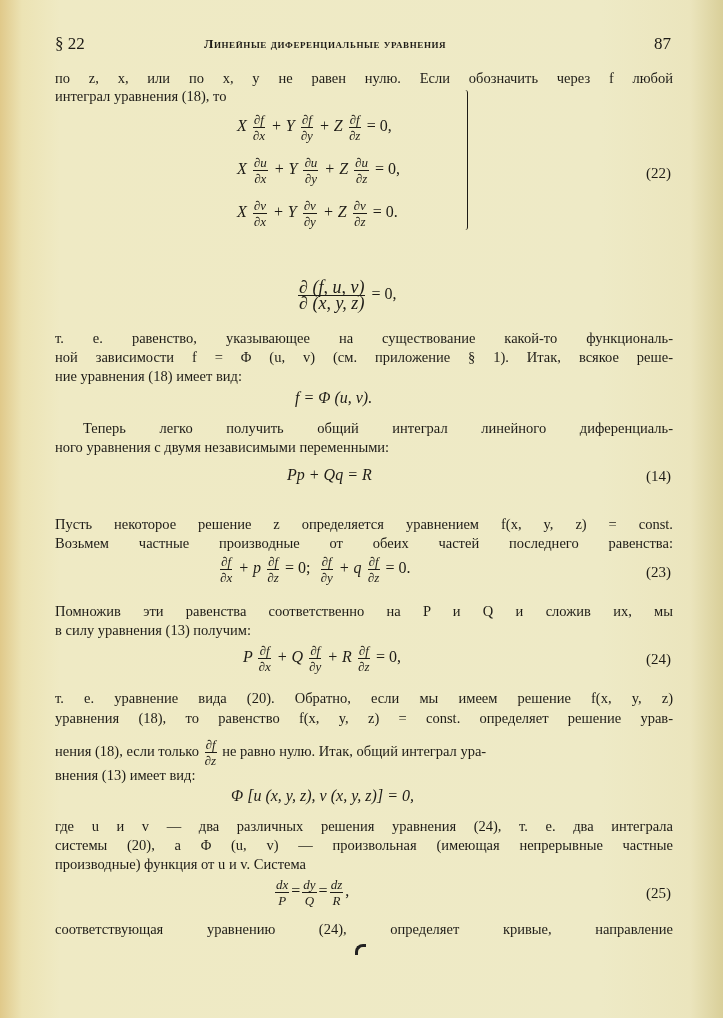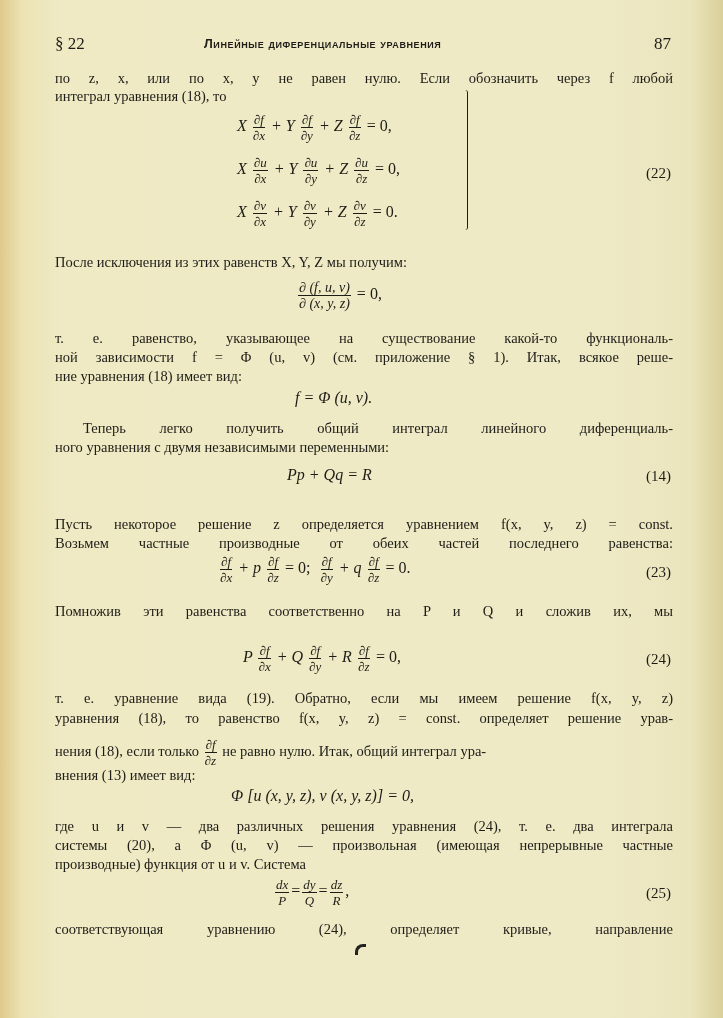--- a/index.html
+++ b/index.html
@@ -6,21 +6,21 @@
   body {
     width:723px; height:1018px; overflow:hidden;
     background: linear-gradient(90deg, #e0c98a 0px, #ece3b4 22px, #efeac4 60px, #eeeac6 600px, #ebe5bd 690px, #d9cf99 723px);
     font-family: "Liberation Serif", serif;
     color:#1e1c17;
     position:relative;
   }
   .page { position:absolute; left:0; top:0; width:723px; height:1018px; }
   .hdr { position:absolute; top:34px; left:55px; width:616px; height:22px; font-size:17px; }
   .hdr .sec { position:absolute; left:0; top:0; }
-  .hdr .title { position:absolute; left:149px; top:3px; font-size:12.5px; letter-spacing:0.6px; font-variant:small-caps; font-weight:bold; font-family:Liberation Sans, sans-serif; }
+  .hdr .title { position:absolute; left:149px; top:3px; font-size:12.5px; letter-spacing:0.6px; font-variant:small-caps; font-weight:bold; font-family:Liberation Serif, serif; }
   .hdr .pg { position:absolute; right:0; top:0; }
   .line { position:absolute; left:55px; width:618px; font-size:14.5px; white-space:nowrap; text-align:justify; text-align-last:justify; line-height:17px; }
   .line.last { text-align-last:left; }
   .line.indent { text-indent:28px; }
   .eq { position:absolute; font-size:16px; white-space:nowrap; font-style:italic; }
   .eqn { position:absolute; right:52px; font-size:15px; }
   .frac { display:inline-block; vertical-align:middle; text-align:center; font-size:13px; line-height:15px; margin:0 2px; }
   .frac .n { display:block; border-bottom:1px solid #1e1c17; padding:0 1px; }
   .frac .d { display:block; }
   .up { font-style:normal; }
@@ -64,24 +64,23 @@
     <span>X</span>
     <span class="frac"><span class="n">∂v</span><span class="d">∂x</span></span>
     <span>+ Y</span>
     <span class="frac"><span class="n">∂v</span><span class="d">∂y</span></span>
     <span>+ Z</span>
     <span class="frac"><span class="n">∂v</span><span class="d">∂z</span></span>
     <span class="up">= 0.</span>
   </div>
   <div class="eqn" style="top:165px">(22)</div>
 
-  <div class="line last" style="top:254px">После исключения из этих равенств X, Y, Z мы получим:</div>
 
   <div class="eq" style="left:296px; top:280px">
-    <span class="frac" style="font-size:14px"><span class="n">∂ (f, u, v)</span><span class="d">∂ (x, y, z)</span></span>
+    <span class="frac" style="font-size:18px"><span class="n">∂ (f, u, v)</span><span class="d">∂ (x, y, z)</span></span>
     <span class="up">= 0,</span>
   </div>
 
   <div class="line" style="top:330px">т. е. равенство, указывающее на существование какой-то функциональ-</div>
   <div class="line" style="top:349px">ной зависимости f = Φ (u, v) (см. приложение § 1). Итак, всякое реше-</div>
   <div class="line last" style="top:368px">ние уравнения (18) имеет вид:</div>
 
   <div class="eq" style="left:295px; top:389px">f = Φ (u, v).</div>
 
   <div class="line last" style="top:439px">ного уравнения с двумя независимыми переменными:</div>
@@ -99,33 +98,34 @@
     <span class="frac"><span class="n">∂f</span><span class="d">∂z</span></span>
     <span class="up">= 0;</span>&nbsp;
     <span class="frac"><span class="n">∂f</span><span class="d">∂y</span></span>
     <span>+ q</span>
     <span class="frac"><span class="n">∂f</span><span class="d">∂z</span></span>
     <span class="up">= 0.</span>
   </div>
   <div class="eqn" style="top:564px">(23)</div>
 
   <div class="line" style="top:603px">Помножив эти равенства соответственно на P и Q и сложив их, мы</div>
+  <div class="line last" style="top:622px">в силу уравнения (13) получим:</div>
 
   <div class="eq" style="left:243px; top:643px">
     <span>P</span>
     <span class="frac"><span class="n">∂f</span><span class="d">∂x</span></span>
     <span>+ Q</span>
     <span class="frac"><span class="n">∂f</span><span class="d">∂y</span></span>
     <span>+ R</span>
     <span class="frac"><span class="n">∂f</span><span class="d">∂z</span></span>
     <span class="up">= 0,</span>
   </div>
   <div class="eqn" style="top:651px">(24)</div>
 
-  <div class="line" style="top:690px">т. е. уравнение вида (19). Обратно, если мы имеем решение f(x, y, z)</div>
+  <div class="line" style="top:690px">т. е. уравнение вида (20). Обратно, если мы имеем решение f(x, y, z)</div>
   <div class="line" style="top:710px">уравнения (18), то равенство f(x, y, z) = const. определяет решение урав-</div>
   <div class="line last" style="top:737px; text-align-last:left;">
     <span>нения (18), если только</span>
     <span class="frac" style="font-style:italic"><span class="n">∂f</span><span class="d">∂z</span></span>
     <span>не равно нулю. Итак, общий интеграл ура-</span>
   </div>
   <div class="line last" style="top:767px">внения (13) имеет вид:</div>
 
   <div class="eq" style="left:231px; top:787px">Φ [u (x, y, z),   v (x, y, z)] = 0,</div>
 

